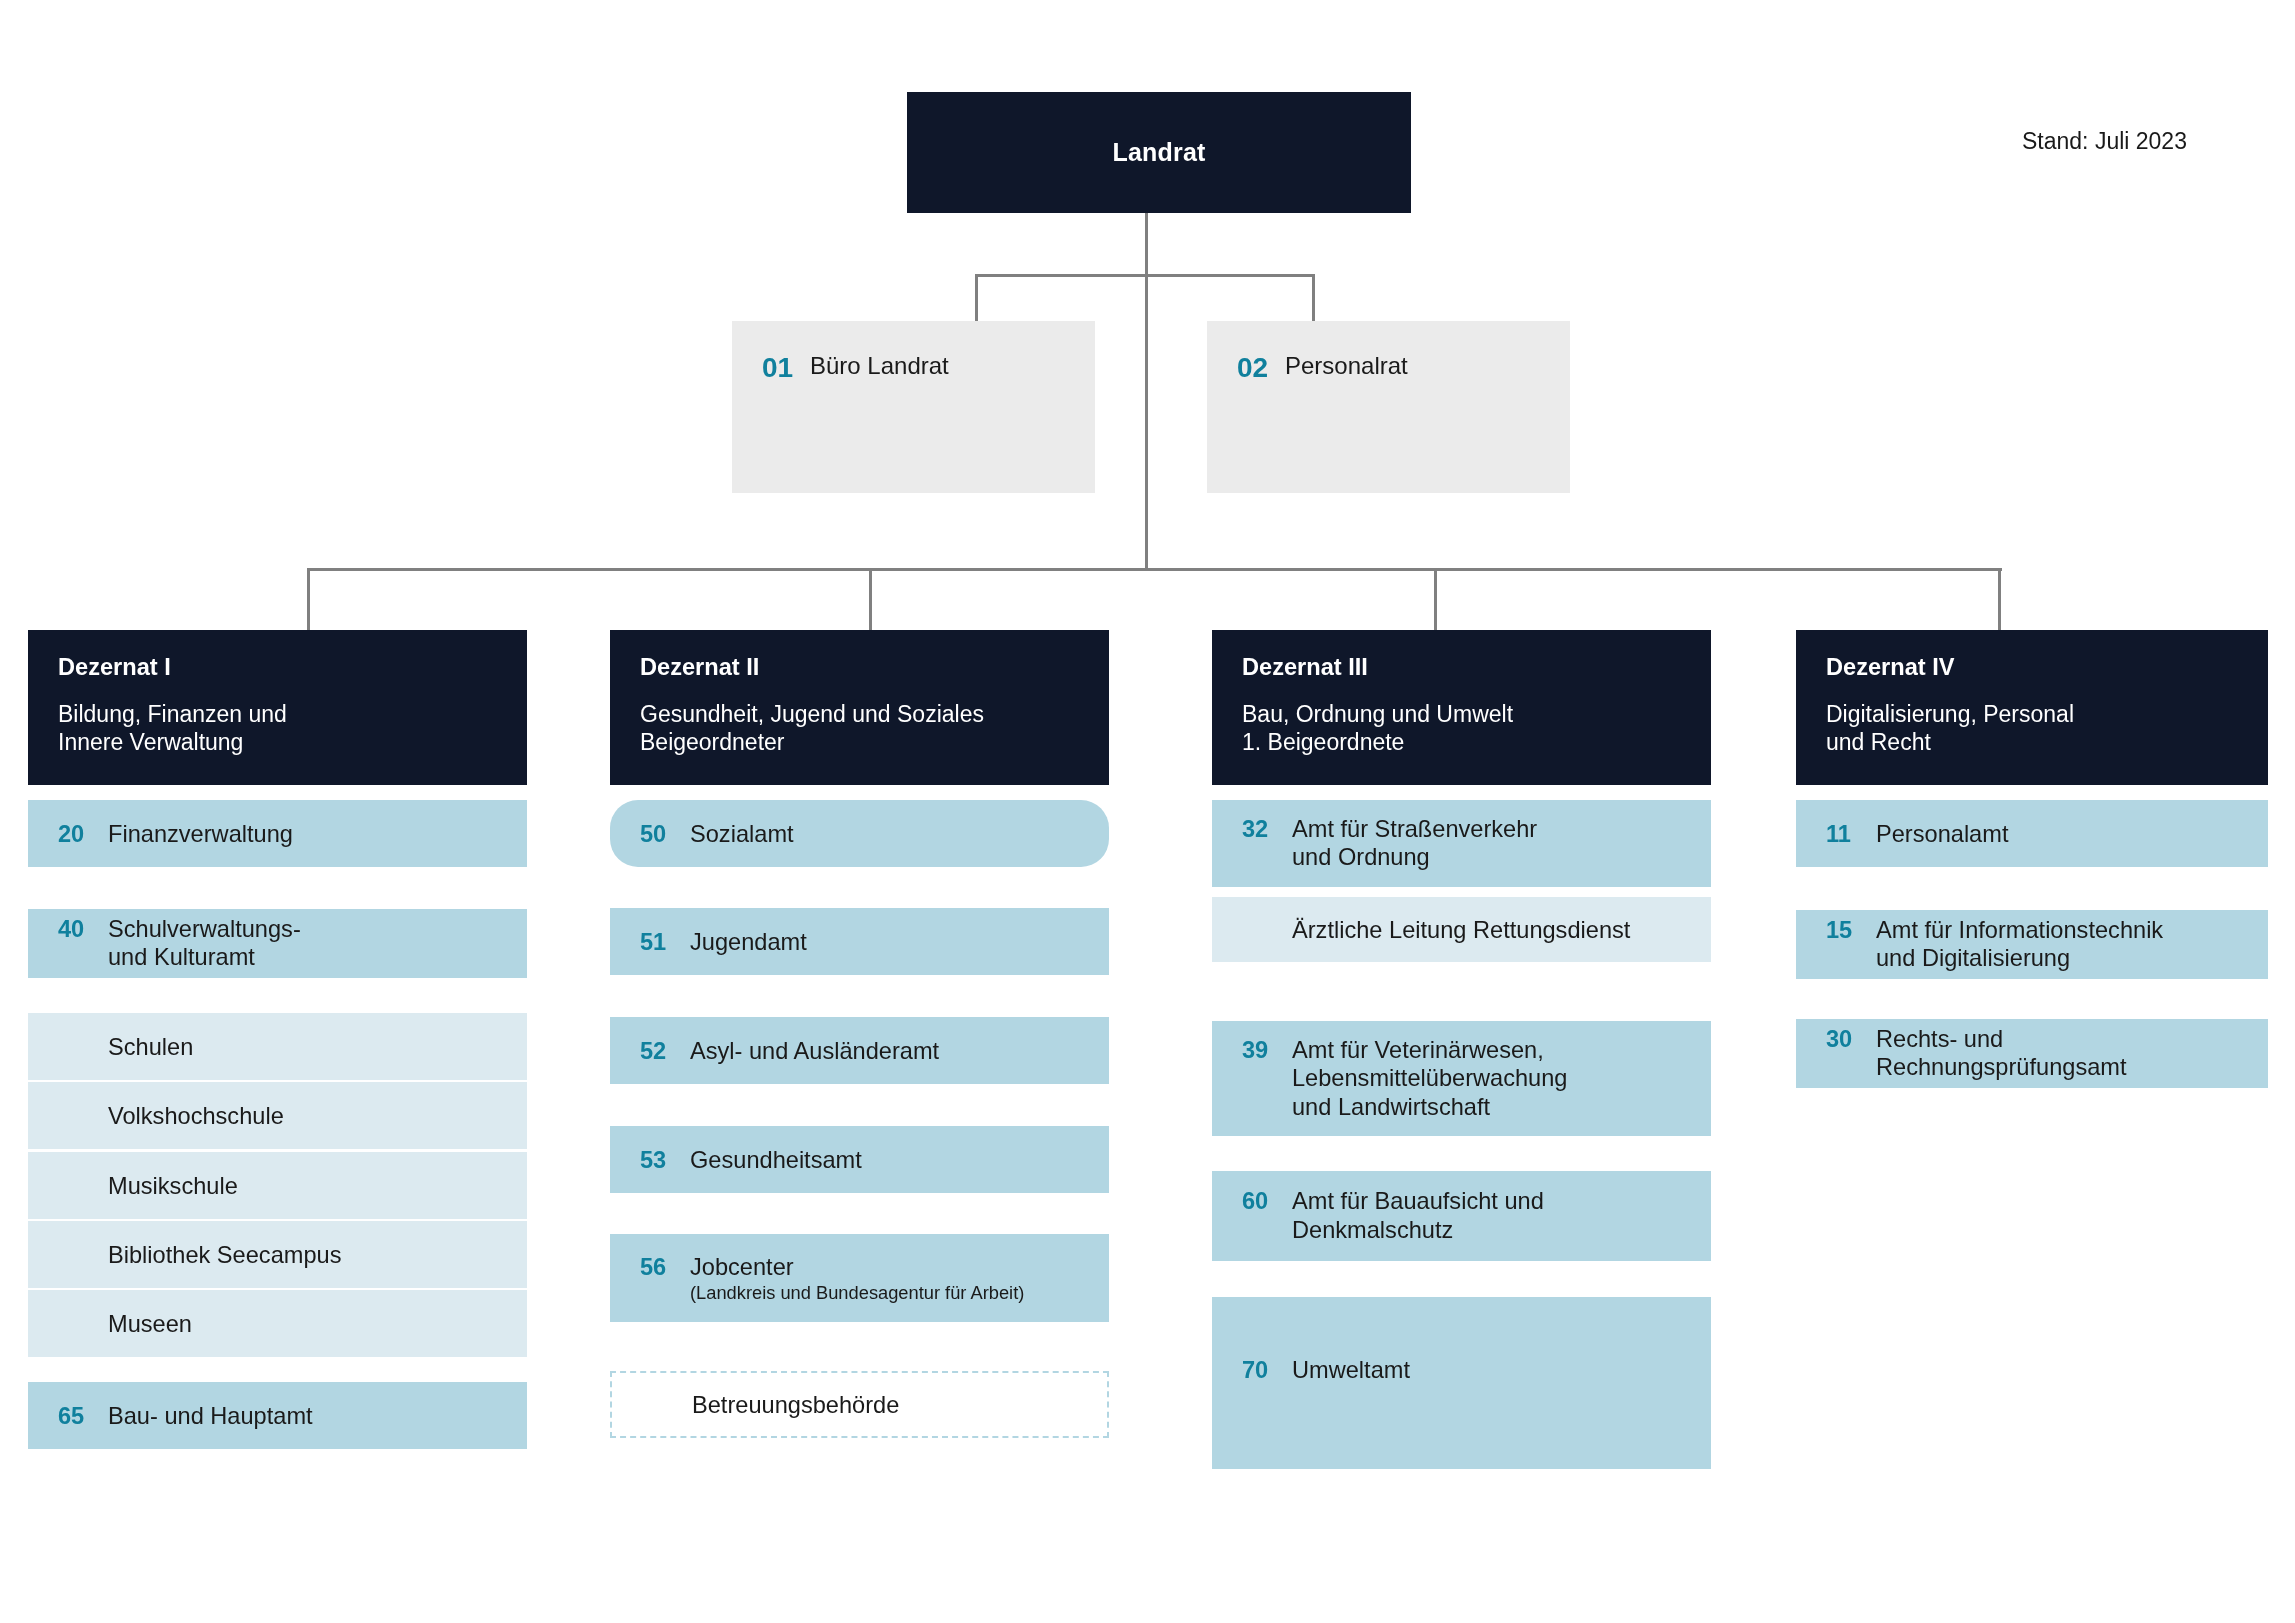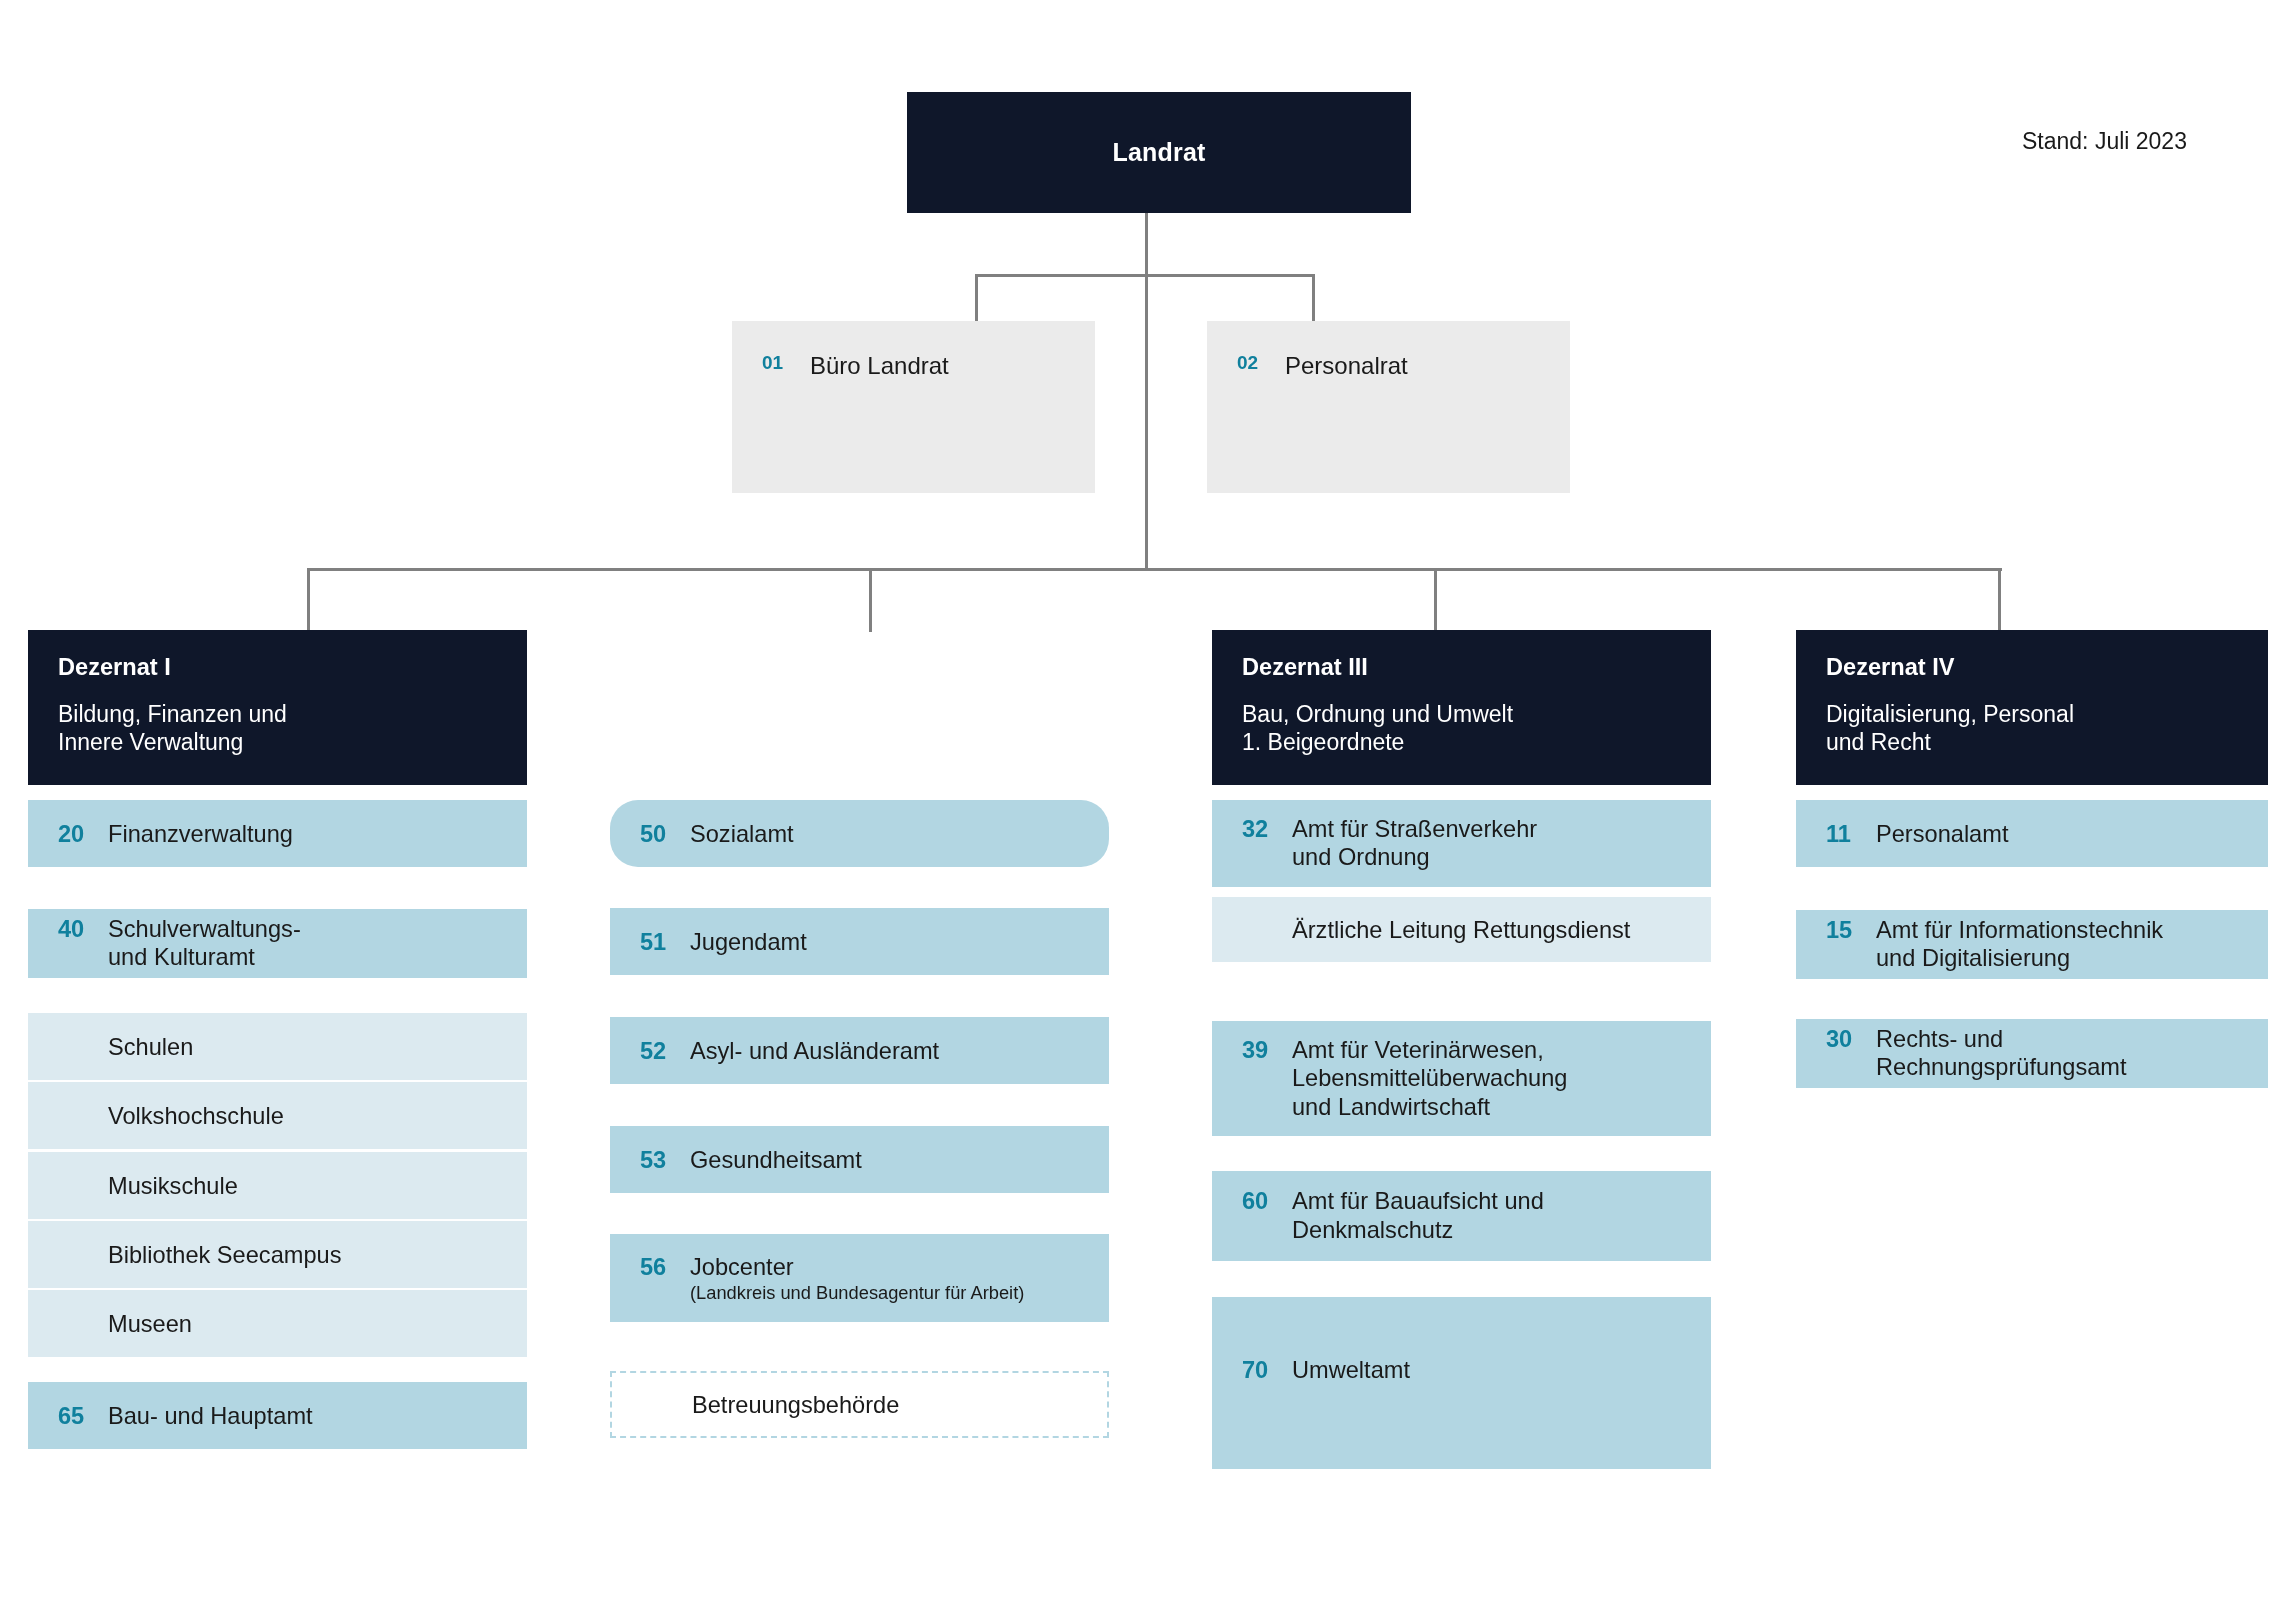--- a/index.html
+++ b/index.html
@@ -67,21 +67,21 @@
     position: absolute;
     top: 31px;
     left: 30px;
     right: 15.7px;
     display: flex;
     align-items: flex-start;
   }
   .staff-num {
     color: #10809d;
     font-weight: bold;
-    font-size: 19px;
+    font-size: 28px;
     width: 48px;
     flex: 0 0 48px;
   }
   .staff-label {
     font-size: 24px;
     color: #1a1a1a;
   }
 
   
   .dez-head {
@@ -211,20 +211,27 @@
     </div>
   </div>
 
   <div class="box lightblue" style="left:28px; top:1382px; width:499px; height:67px;">
     <div class="item-inner">
       <span class="item-num">65</span>
       <span class="item-text">Bau- und Hauptamt</span>
     </div>
   </div>
 
+  <div class="box teal dez-head" style="left:610px; top:630px; width:499px; height:155px;">
+    <div class="dez-title">Dezernat II</div>
+    <div class="dez-sub">
+      <div>Gesundheit, Jugend und Soziales</div>
+      <div>Beigeordneter</div>
+    </div>
+  </div>
 
   <div class="box lightblue" style="left:610px; top:800px; width:499px; height:67px;border-radius:28px;">
     <div class="item-inner">
       <span class="item-num">50</span>
       <span class="item-text">Sozialamt</span>
     </div>
   </div>
 
   <div class="box lightblue" style="left:610px; top:908px; width:499px; height:67px;">
     <div class="item-inner">

